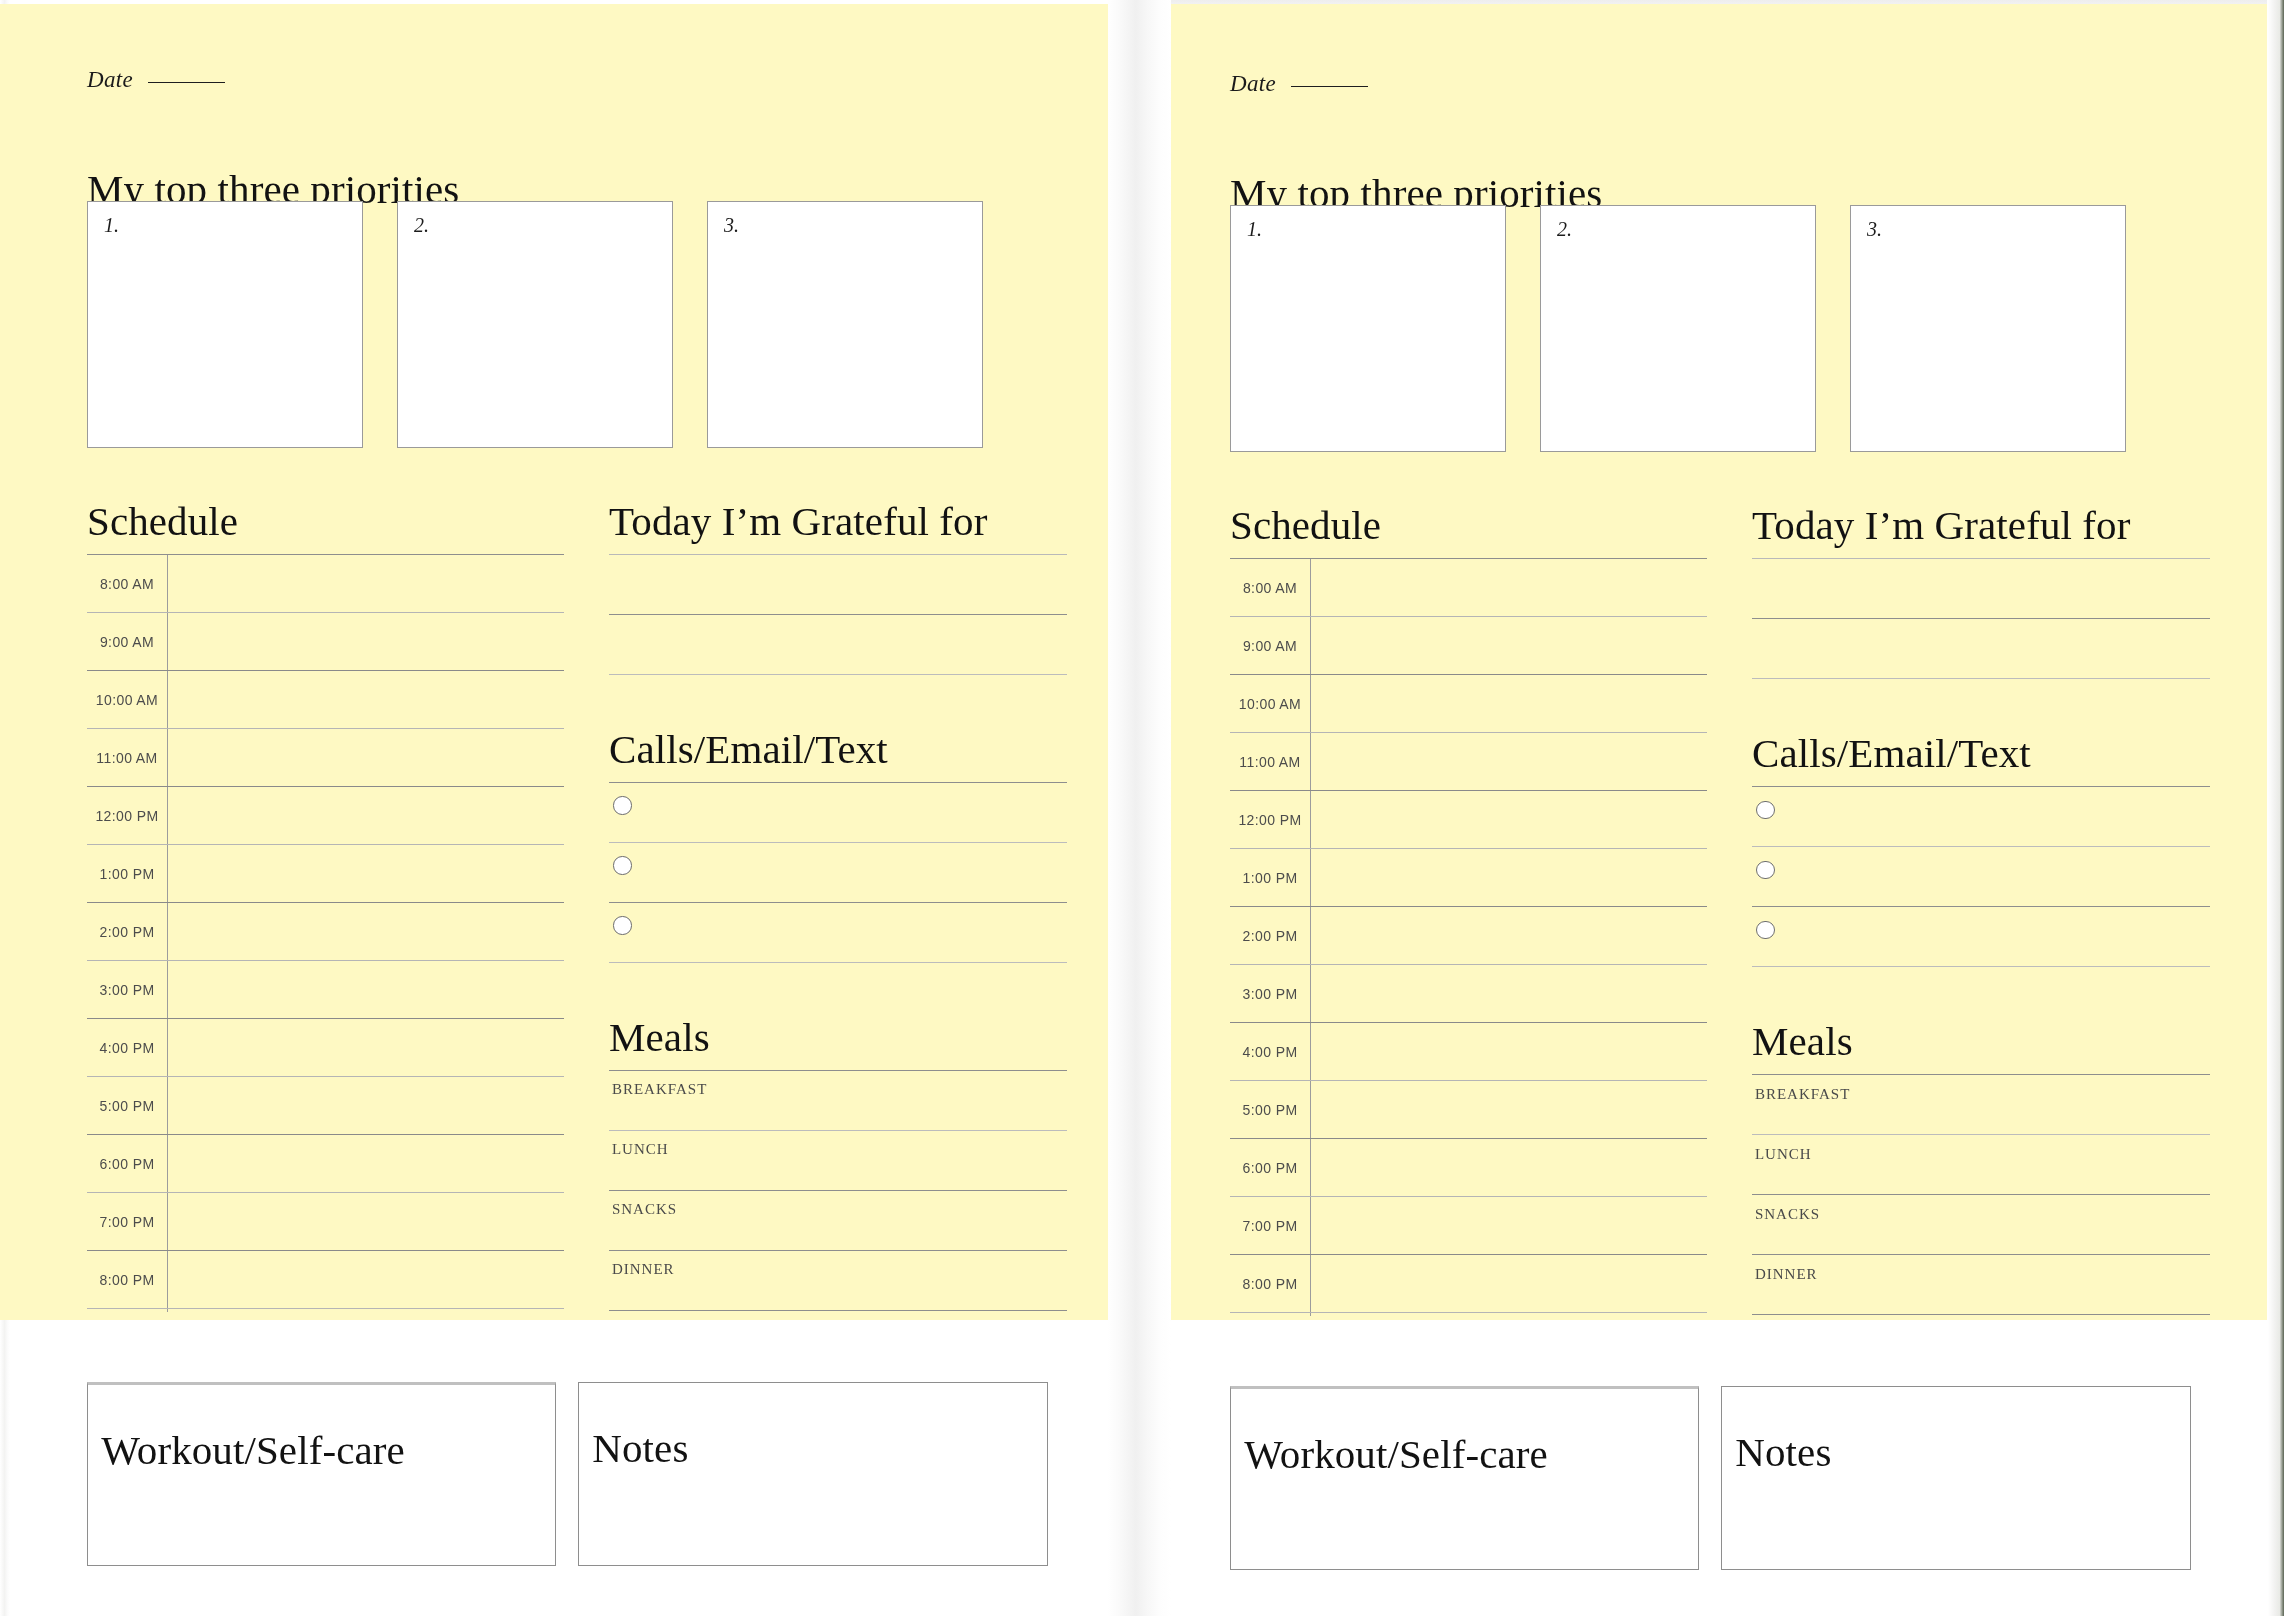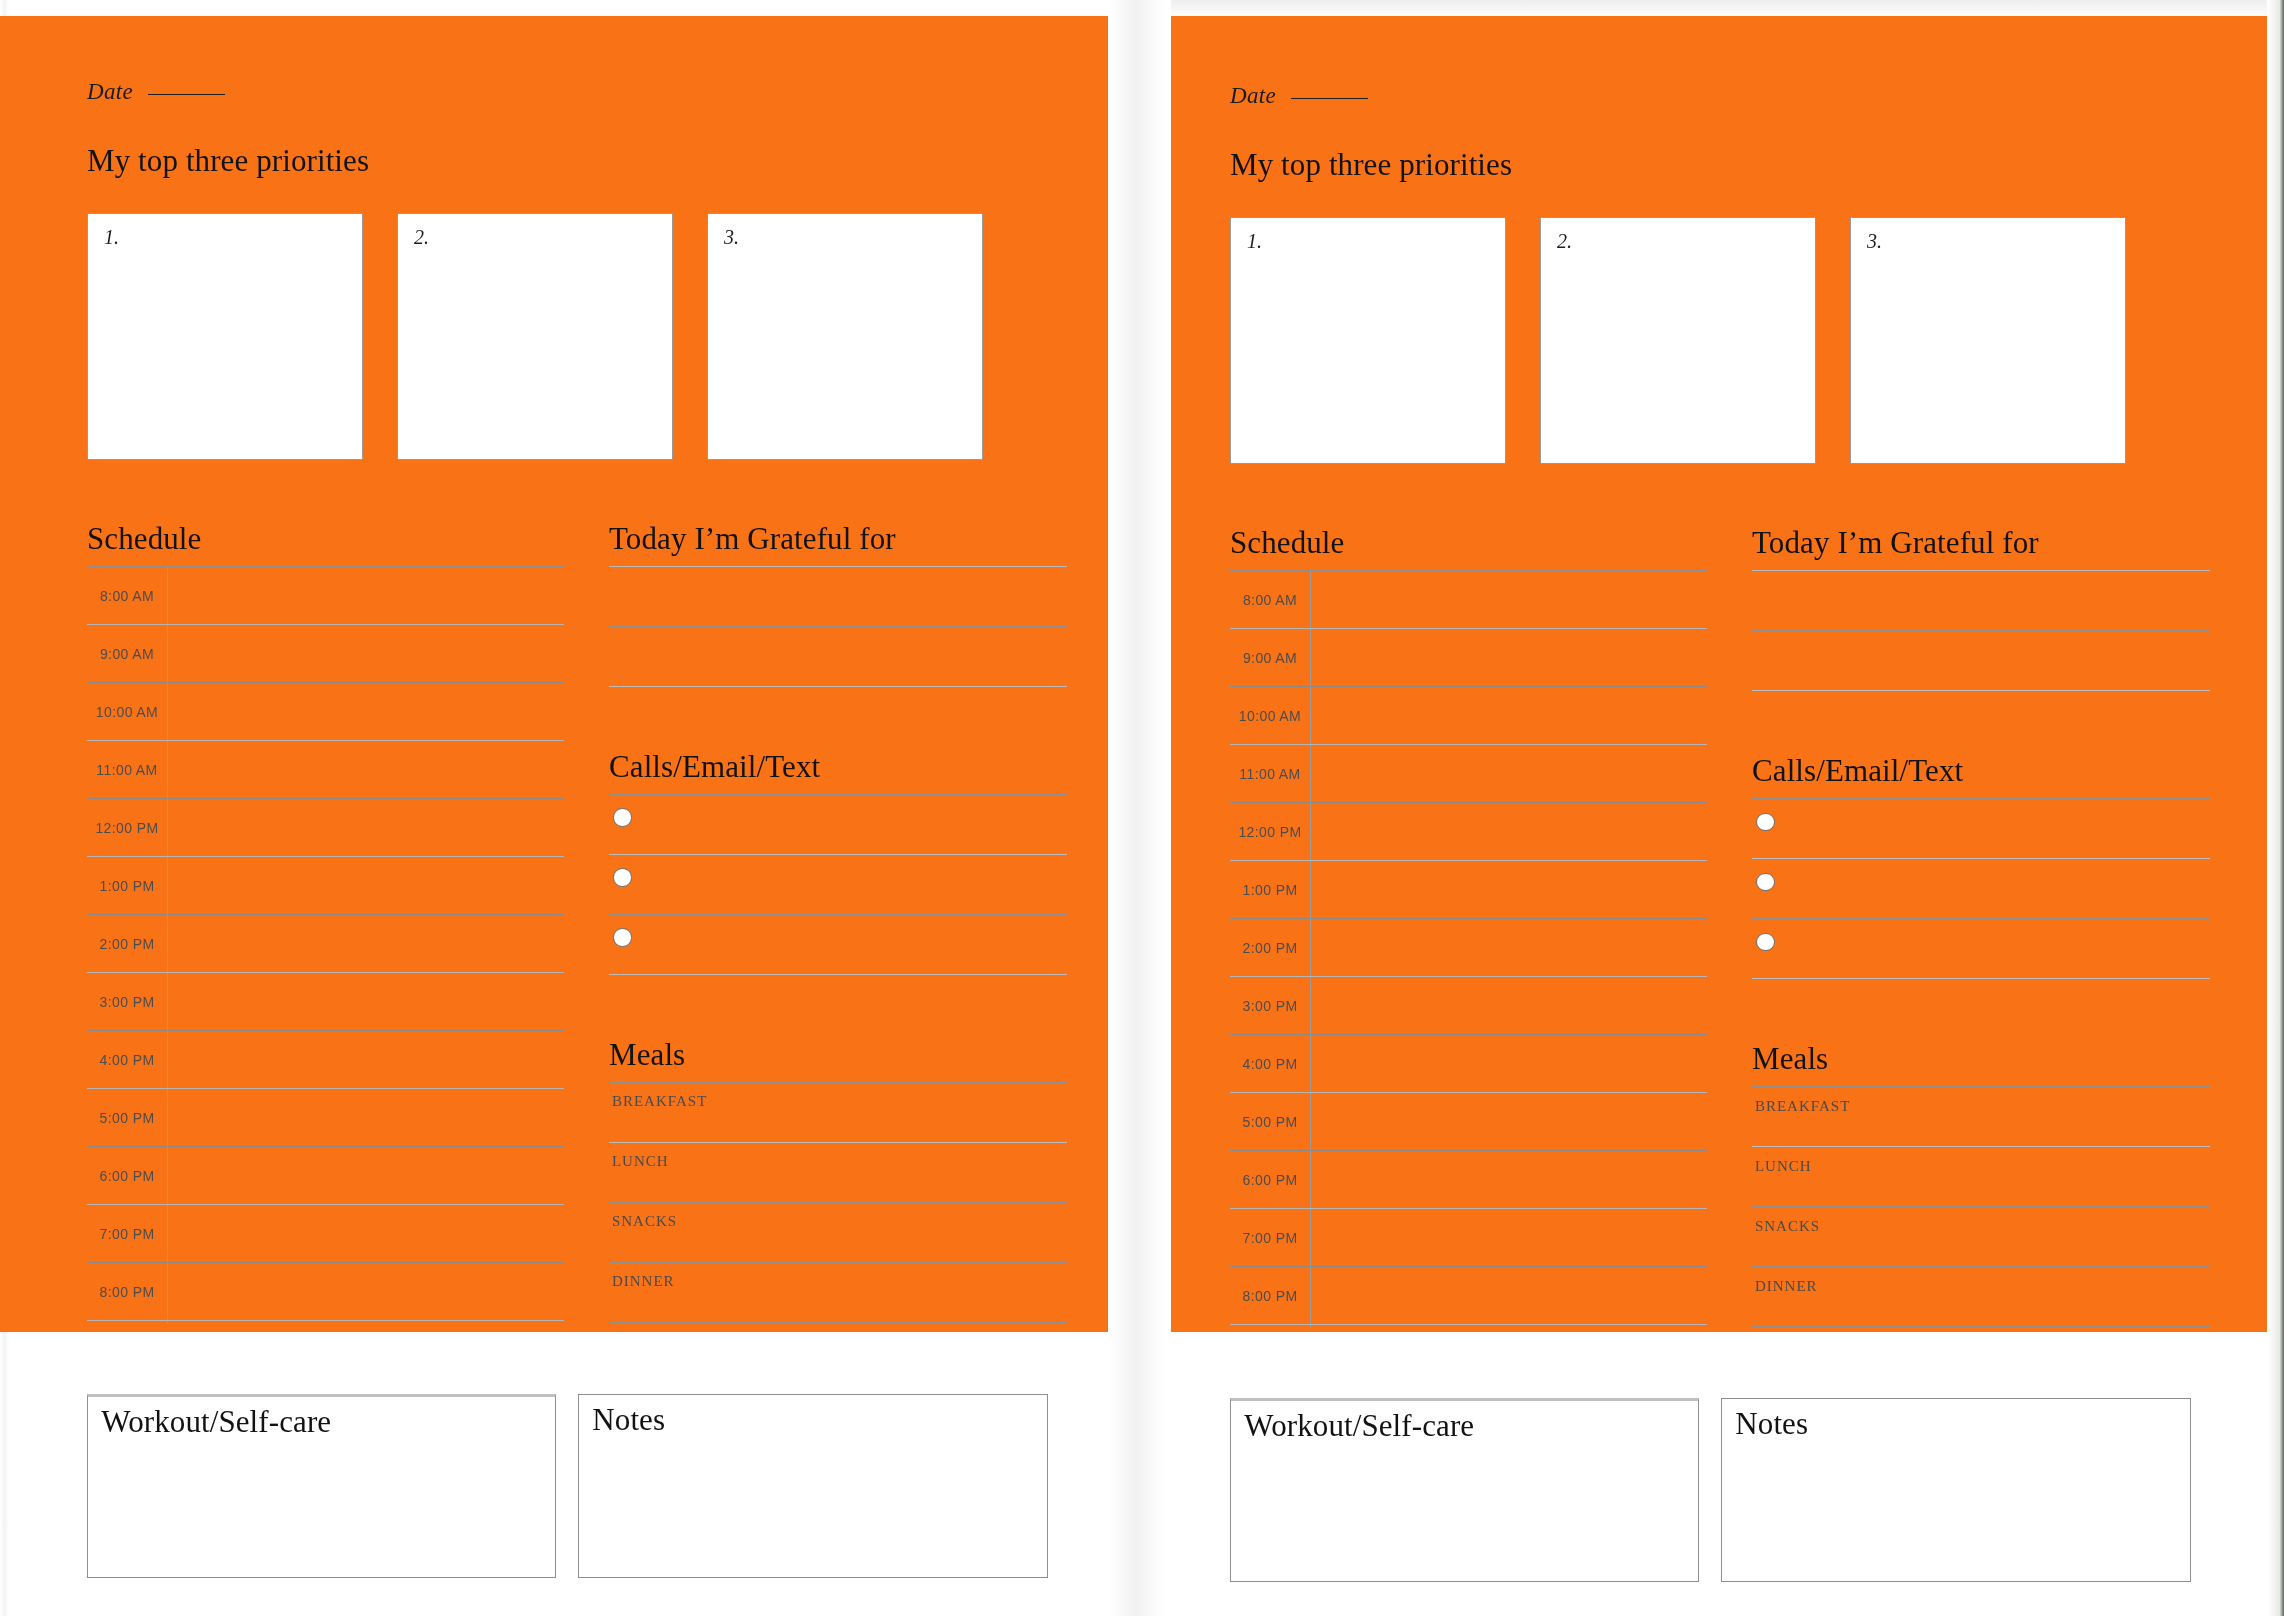--- a/index.html
+++ b/index.html
@@ -25,42 +25,43 @@
   .gutter{
     position:absolute;left:1108px;top:0;width:63px;height:1616px;
     background:linear-gradient(to right,#ffffff 0%,#fafafa 18%,#f0f0f0 44%,#f7f7f7 62%,#fdfdfd 82%,#ffffff 100%);
   }
   .page-top-shadow{
     position:absolute;left:1171px;top:0;width:1096px;height:19px;
     background:linear-gradient(to bottom,#eeeeee 0%,#f8f8f8 55%,#ffffff 100%);
   }
 
   
-  .page{position:absolute;top:16px;height:1316px;background:#f97316;}
+  .page{position:absolute;top:4px;height:1316px;background:#fef9c3;}
   .page-left{left:0;width:1108px;}
   .page-right{left:1171px;width:1096px;}
 
   .inner{position:absolute;}
   .page-left .inner{left:87px;top:0;width:980px;}
   .page-right .inner{left:59px;top:4.4px;width:980px;}
 
   
   .date-row{position:absolute;top:63px;left:0;display:flex;align-items:baseline;}
   .date-label{
     font-style:italic;font-size:23px;color:#1b1b1b;letter-spacing:0.3px;
   }
   .date-rule{
     display:inline-block;width:77px;height:0;border-bottom:1.8px solid #1e1e1e;
     margin-left:15.5px;position:relative;top:-4.4px;
   }
 
   
   .h-title{
-    font-size:31px;color:#121212;font-weight:400;letter-spacing:0.1px;line-height:1;
+    font-size:41px;color:#121212;font-weight:400;letter-spacing:0.1px;line-height:1;
     white-space:nowrap;
+    margin-top:36px;
   }
 
   .priorities-title{position:absolute;top:129px;left:0;}
 
   
   .priority-row{position:absolute;top:197px;left:0;width:980px;display:flex;gap:34px;}
   .priority-box{
     width:276px;height:247px;box-sizing:border-box;
     border:1.6px solid #9a9a9a;background:#fff;position:relative;
   }

